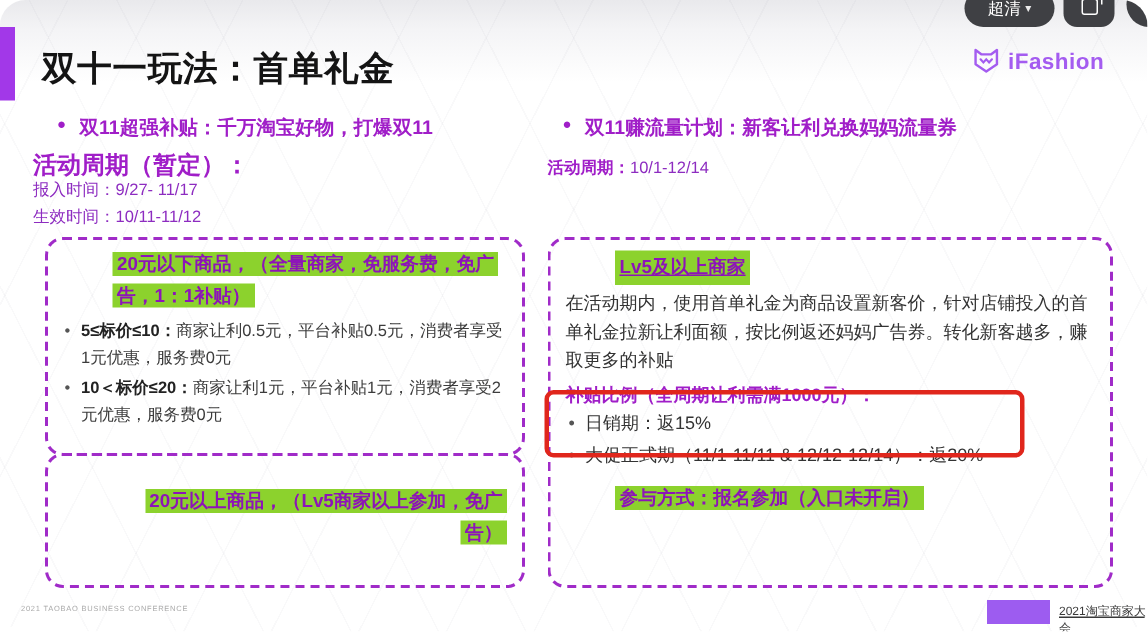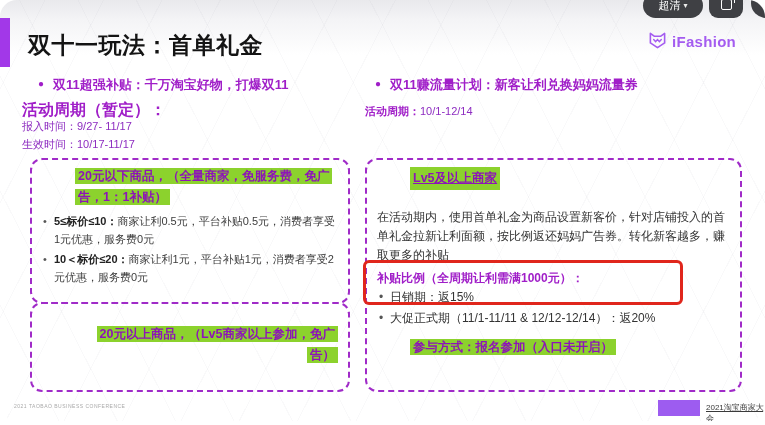--- a/index.html
+++ b/index.html
@@ -34,21 +34,21 @@
   #rbox{left:365px;top:158px;width:377px;height:234px;padding:7px 10px;}
   .hl{display:inline;background:#8cd22d;color:#8d14b8;font-weight:bold;font-size:12.5px;line-height:21px;padding:1px 3px;-webkit-box-decoration-break:clone;box-decoration-break:clone;margin-left:33px;}
   .hl-u{text-decoration:underline;}
   .hl-block{display:inline-block;}
   .bullets{margin-top:4px;}
   .bullet{position:relative;padding-left:12px;font-size:11px;line-height:18px;color:#3c3c3c;margin-top:2px;}
   .bullet .bdot{position:absolute;left:1px;top:0;color:#555;}
   .bullet .lead{font-weight:bold;color:#222;}
   #lbox2 .plain{font-size:11px;color:#3c3c3c;margin-top:6px;}
   
-  #rbox .desc{font-size:12px;line-height:19px;color:#333;margin-top:18px;}
+  #rbox .desc{font-size:12px;line-height:19px;color:#333;margin-top:3px;}
   #rbox .ratio-label{font-size:12px;font-weight:bold;color:#a01ec8;margin-top:5px;}
   #rbox .rbullet{position:relative;padding-left:13px;font-size:12px;line-height:19.5px;color:#333;margin-top:1px;}
   #rbox .rbullet .bdot{position:absolute;left:2px;top:0;color:#555;}
   #rbox .join{margin-top:9px;}
   #rbox .example{font-size:12px;line-height:19.5px;color:#333;margin-top:6px;}
   #rbox .example .lead{font-weight:bold;color:#a01ec8;}
   #red-annotation{position:absolute;left:363px;top:260px;width:320px;height:45px;border:3px solid #e0261c;border-radius:6px;pointer-events:none;}
   
   #footer-left{position:absolute;left:14px;top:403px;font-size:5px;color:#a9a9a9;letter-spacing:.5px;}
   #footer-chip{position:absolute;left:658px;top:400px;width:42px;height:16px;background:#9d5cf0;}
@@ -77,21 +77,21 @@
     </svg>
     <span class="logo-text">iFashion</span>
   </div>
 
   <div class="sec-head" style="left:38px;top:76px;width:315px;">
     <span class="dot">●</span>
     <span>双11超强补贴：千万淘宝好物，打爆双11</span>
   </div>
   <div class="p-bold" style="left:22px;top:100px;">活动周期（暂定）：</div>
   <div class="p-text" style="left:22px;top:119px;">报入时间：9/27- 11/17</div>
-  <div class="p-text" style="left:22px;top:137px;">生效时间：10/17-11/17</div>
+  <div class="p-text" style="left:22px;top:137px;">生效时间：10/11-11/12</div>
 
   <div class="dash-box" id="lbox1">
     <span class="hl">20元以下商品，（全量商家，免服务费，免广告，1：1补贴）</span>
     <div class="bullets">
       <div class="bullet">
         <span class="bdot">•</span><span class="lead">5≤标价≤10：</span><span>商家让利0.5元，平台补贴0.5元，消费者享受1元优惠，服务费0元</span>
       </div>
       <div class="bullet">
         <span class="bdot">•</span><span class="lead">10＜标价≤20：</span><span>商家让利1元，平台补贴1元，消费者享受2元优惠，服务费0元</span>
       </div>

